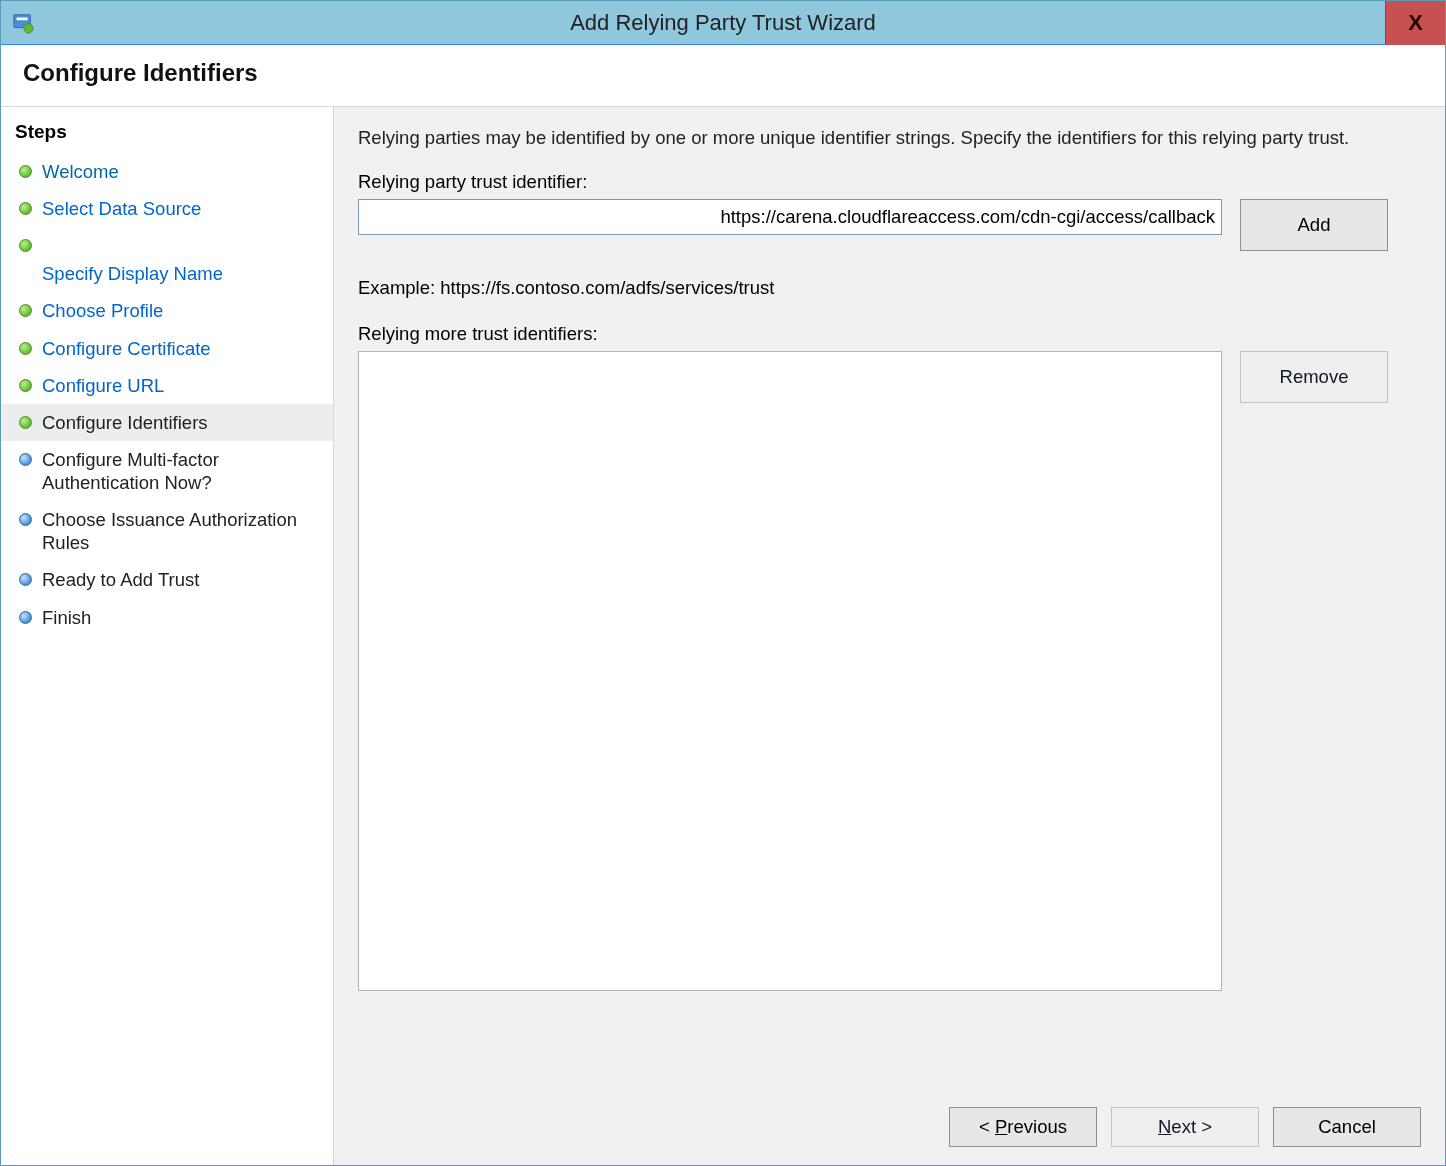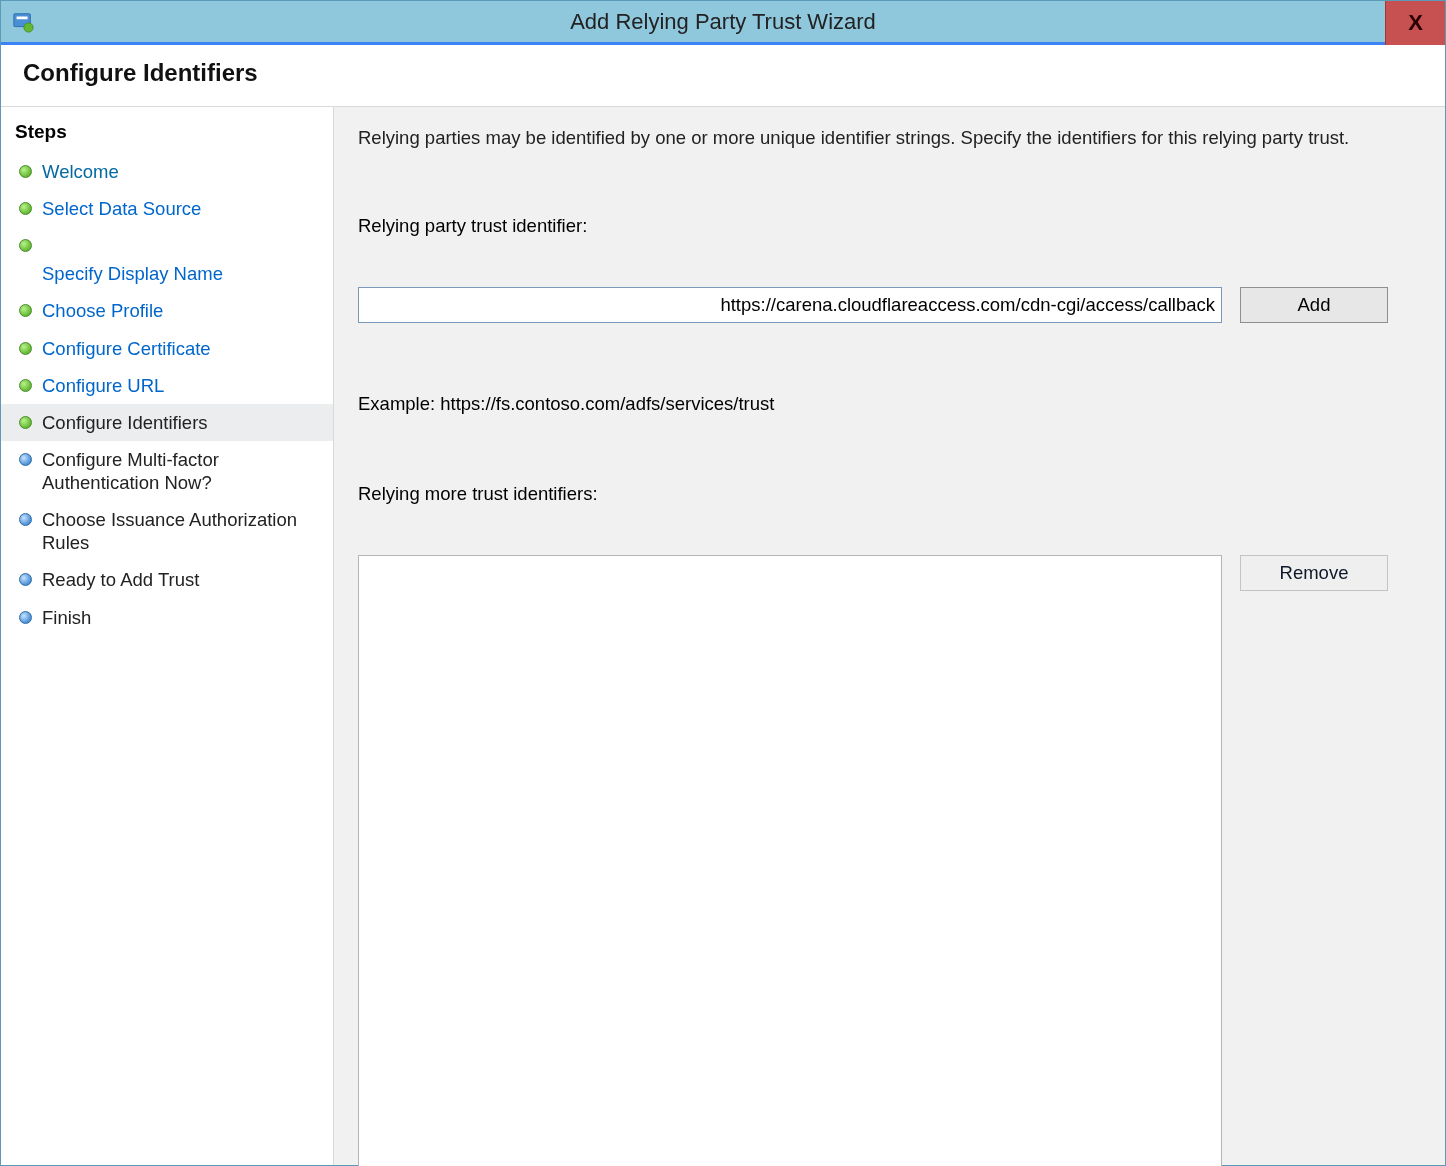--- a/index.html
+++ b/index.html
@@ -14,21 +14,21 @@
   .window {
     width: 1446px; height: 1166px;
     border: 1px solid #5b9bb7;
     display: flex; flex-direction: column;
   }
   .titlebar {
     height: 44px;
     background: #8fc7dd;
     display: flex; align-items: center;
     position: relative;
-    border-bottom: 3px solid #3b82f6;
+    border-bottom: 1px solid #3b82f6;
   }
   .titlebar .app-icon {
     margin-left: 10px; width: 24px; height: 24px;
     display:flex;align-items:center;justify-content:center;
   }
   .titlebar .title {
     position: absolute; left: 0; right: 0;
     text-align: center;
     font-size: 22px; color: #222;
     pointer-events: none;
@@ -79,34 +79,33 @@
   .bullet.current { background: radial-gradient(circle at 35% 35%, #b9f28b, #63b832 70%); border-color:#4a8a2a;}
   .bullet.future { background: radial-gradient(circle at 35% 35%, #c7e3ff, #4a8fd6 70%); border-color:#2c6aa8;}
   .step span.label { color:#0066cc; }
   .step.current span.label,
   .step.future span.label { color:#222; }
   .main {
     flex:1; background:#f1f1f1;
     padding: 20px 24px 18px 24px;
     display:flex; flex-direction:column;
     min-width:0;
-    gap:44px;
   }
   .intro { color:#222; margin-bottom: 22px; max-width: 1020px;}
   .field-label { margin-bottom:6px; }
   .row { display:flex; align-items:flex-start; gap:18px; }
   .text-input {
     flex:0 0 864px; height:36px;
     border:1px solid #7a99b8; background:#fff;
     padding: 4px 6px; font-size:18.5px; font-family:inherit;
     outline: none;
     text-align: right;
   }
   .btn {
-    min-width:148px; height:36px;
+    min-width:148px; height:52px;
     background:#e7e7e7;
     border:1px solid #8f8f8f;
     font-size:18.5px; font-family:inherit;
     cursor:pointer;
     padding: 0 10px;
   }
   .btn:disabled {
     color:#0f172a; border-color:#c3c3c3; background:#efefef; cursor:default;
   }
   .example { margin-top:26px; }

